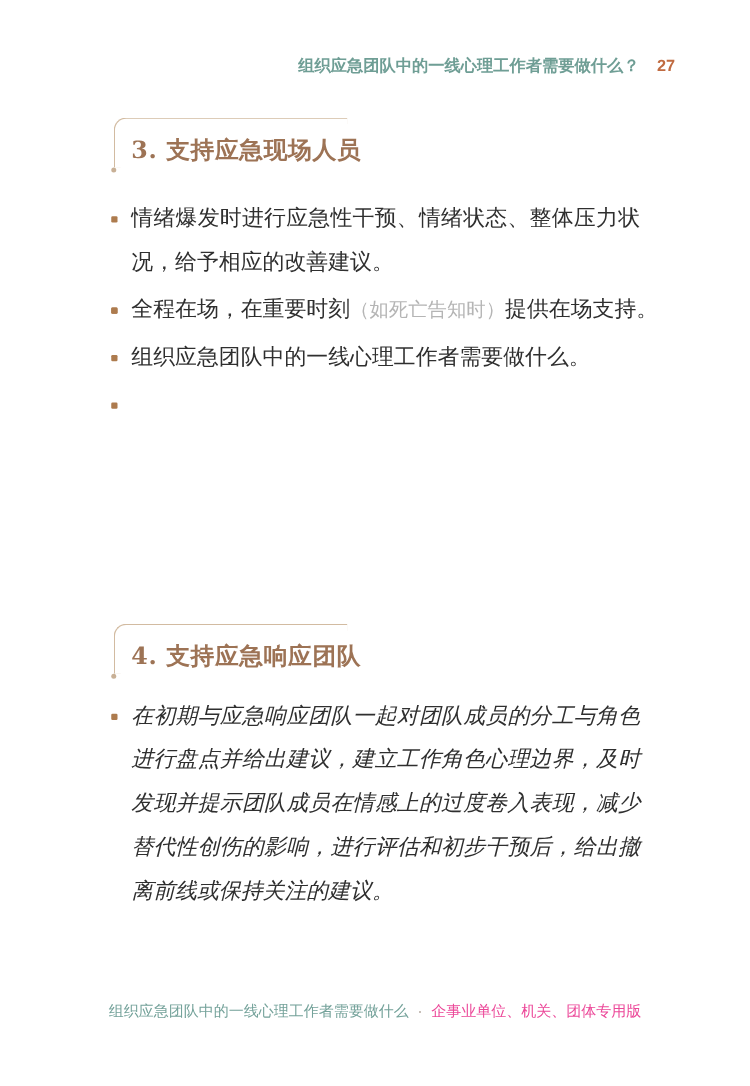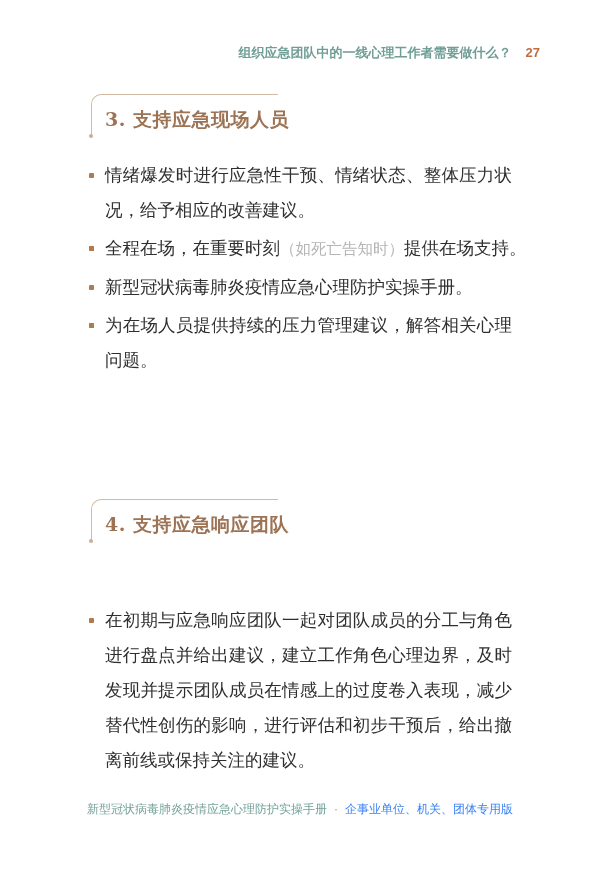--- a/index.html
+++ b/index.html
@@ -71,21 +71,21 @@
   
   .bullet-list {
     position: absolute;
     left: 88px;
     width: 424px;
     margin: 0;
     padding: 0;
     list-style: none;
   }
   .list-1 { top: 158px; }
-  .list-2 { top: 603px; }
+  .list-2 { top: 556px; font-style: italic; }
   .bullet-list li {
     position: relative;
     margin: 0 0 3px 0;
     padding-left: 17px;
     font-size: 17.5px;
     line-height: 35px;
     color: #2f2f2f;
     text-align: justify;
     letter-spacing: 0;
   }
@@ -111,21 +111,21 @@
     right: 0;
     top: 802px;
     text-align: center;
     font-family: "Liberation Sans", sans-serif;
     font-size: 12px;
     line-height: 15px;
     white-space: nowrap;
   }
   .running-footer .rf-book    { color: #74a29a; }
   .running-footer .rf-sep     { color: #9b8d80; margin: 0 7px; }
-  .running-footer .rf-edition { color: #3b82f6; }
+  .running-footer .rf-edition { color: #ec4899; }
 </style>
 </head>
 <body>
 
 <div class="page">
 
   <div class="running-header">
     <span class="rh-title">组织应急团队中的一线心理工作者需要做什么？</span><span class="rh-page">27</span>
   </div>
 
@@ -141,40 +141,36 @@
     </li>
     <li>
       <span class="dot"></span>
     </li>
     <li class="nowrap">
       <span class="dot"></span>
       <span>全程在场，在重要时刻</span><span class="light-note">（如死亡告知时）</span><span>提供在场支持。</span>
     </li>
     <li>
       <span class="dot"></span>
-      <span>新型冠状病毒肺炎疫情应急心理防护实操手册。</span>
+      <span>组织应急团队中的一线心理工作者需要做什么。</span>
     </li>
     <li>
       <span class="dot"></span>
-    </li>
-    <li>
-      <span class="dot"></span>
-      <span>为在场人员提供持续的压力管理建议，解答相关心理问题。</span>
     </li>
   </ul>
 
   <div class="section-heading heading-4">
     <span class="deco"></span>
     <span class="heading-text">4. 支持应急响应团队</span>
   </div>
 
   <ul class="bullet-list list-2">
     <li>
       <span class="dot"></span>
       <span>在初期与应急响应团队一起对团队成员的分工与角色进行盘点并给出建议，建立工作角色心理边界，及时发现并提示团队成员在情感上的过度卷入表现，减少替代性创伤的影响，进行评估和初步干预后，给出撤离前线或保持关注的建议。</span>
     </li>
   </ul>
 
   <div class="running-footer">
-    <span class="rf-book">新型冠状病毒肺炎疫情应急心理防护实操手册</span><span class="rf-sep">·</span><span class="rf-edition">企事业单位、机关、团体专用版</span>
+    <span class="rf-book">组织应急团队中的一线心理工作者需要做什么</span><span class="rf-sep">·</span><span class="rf-edition">企事业单位、机关、团体专用版</span>
   </div>
 
 </div>
 
 </body></html>

